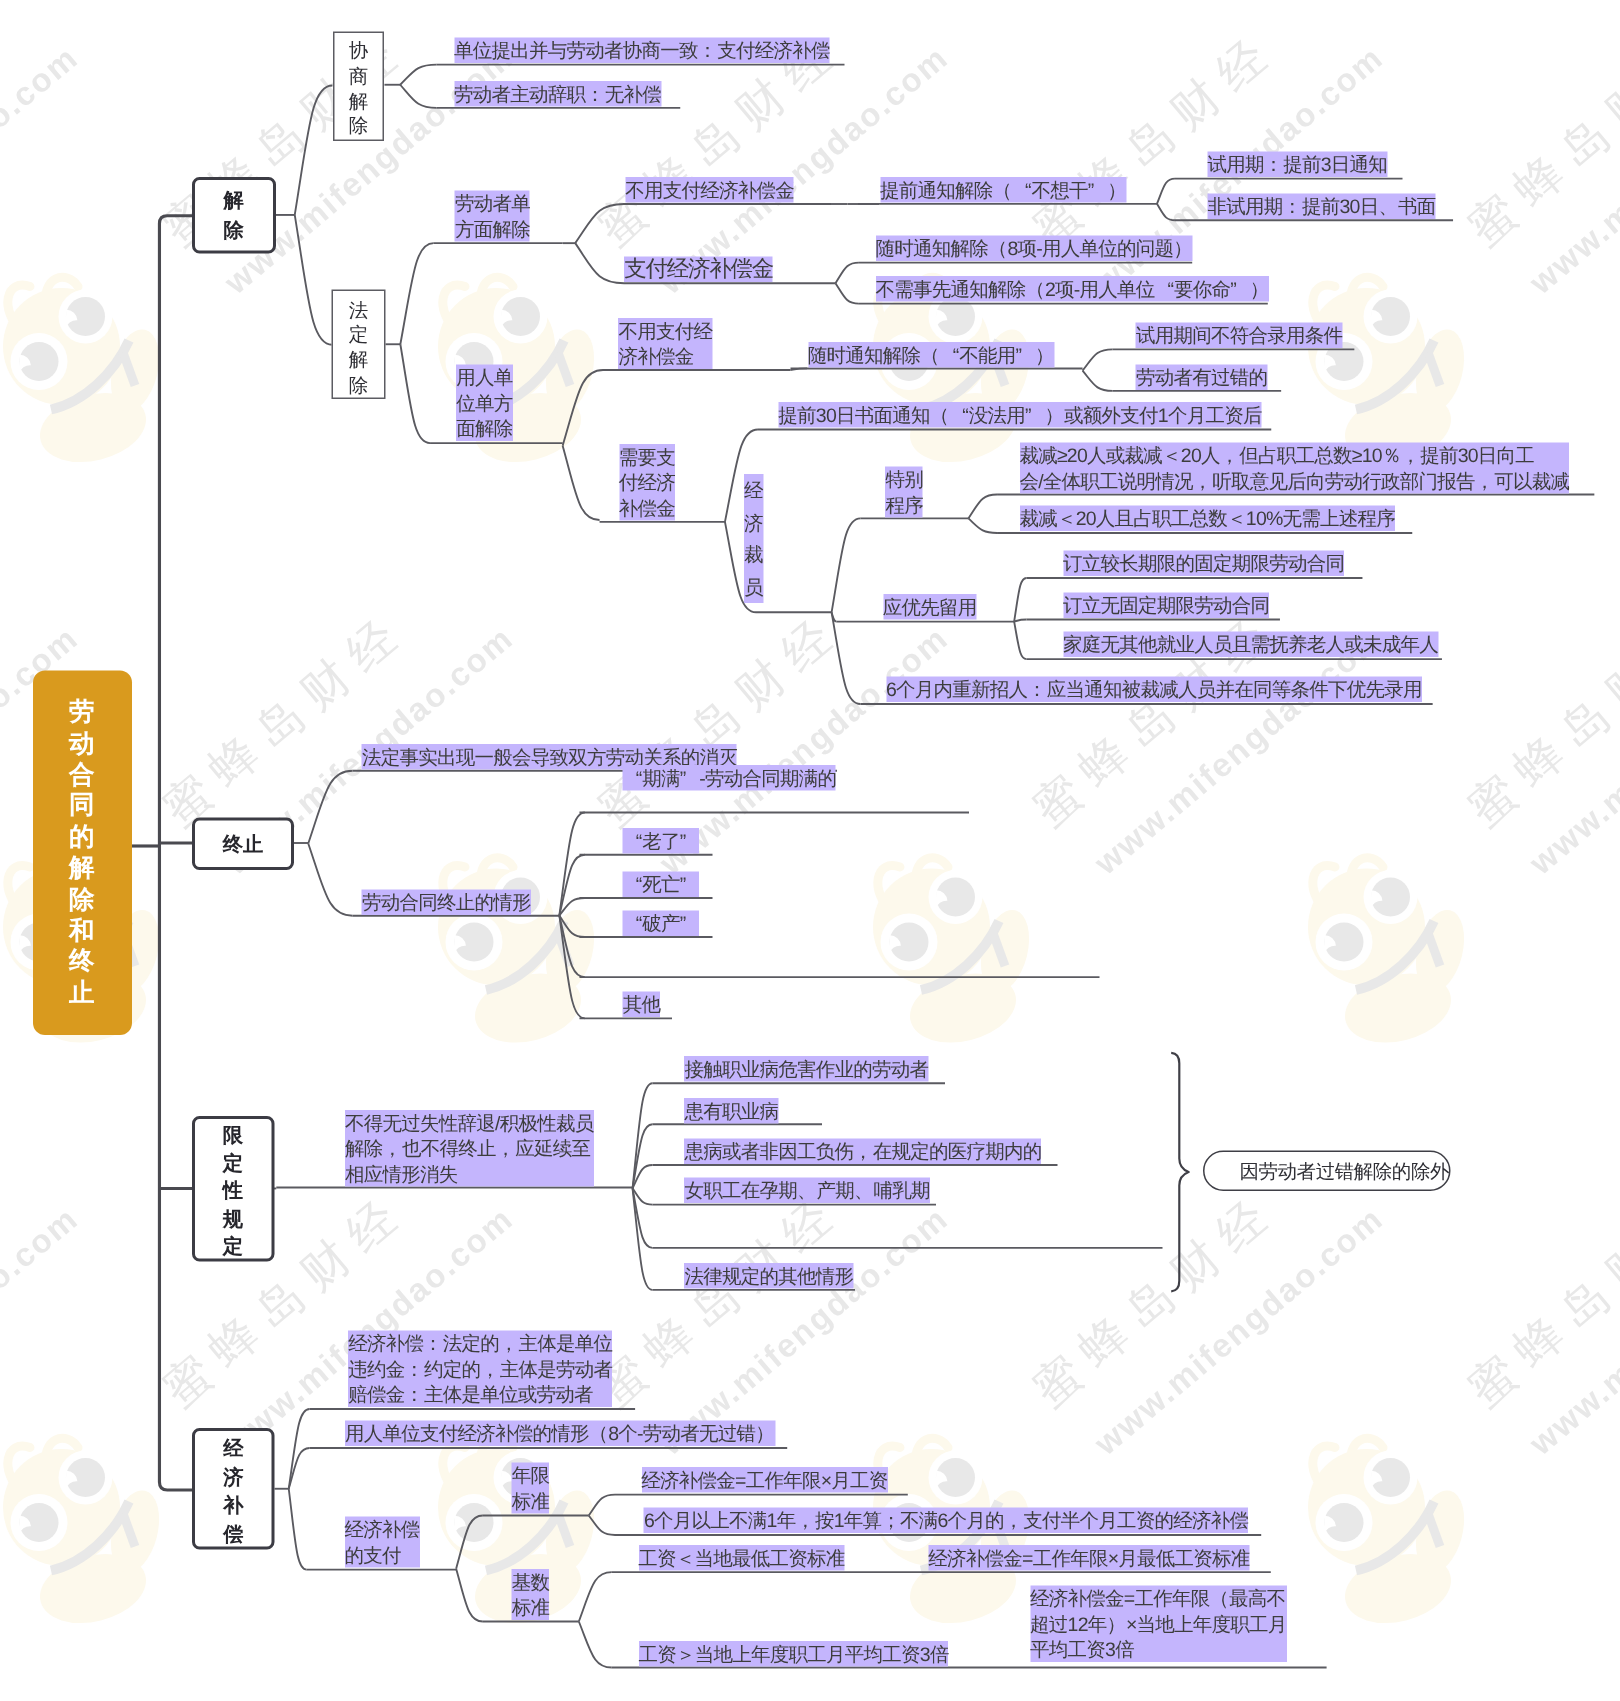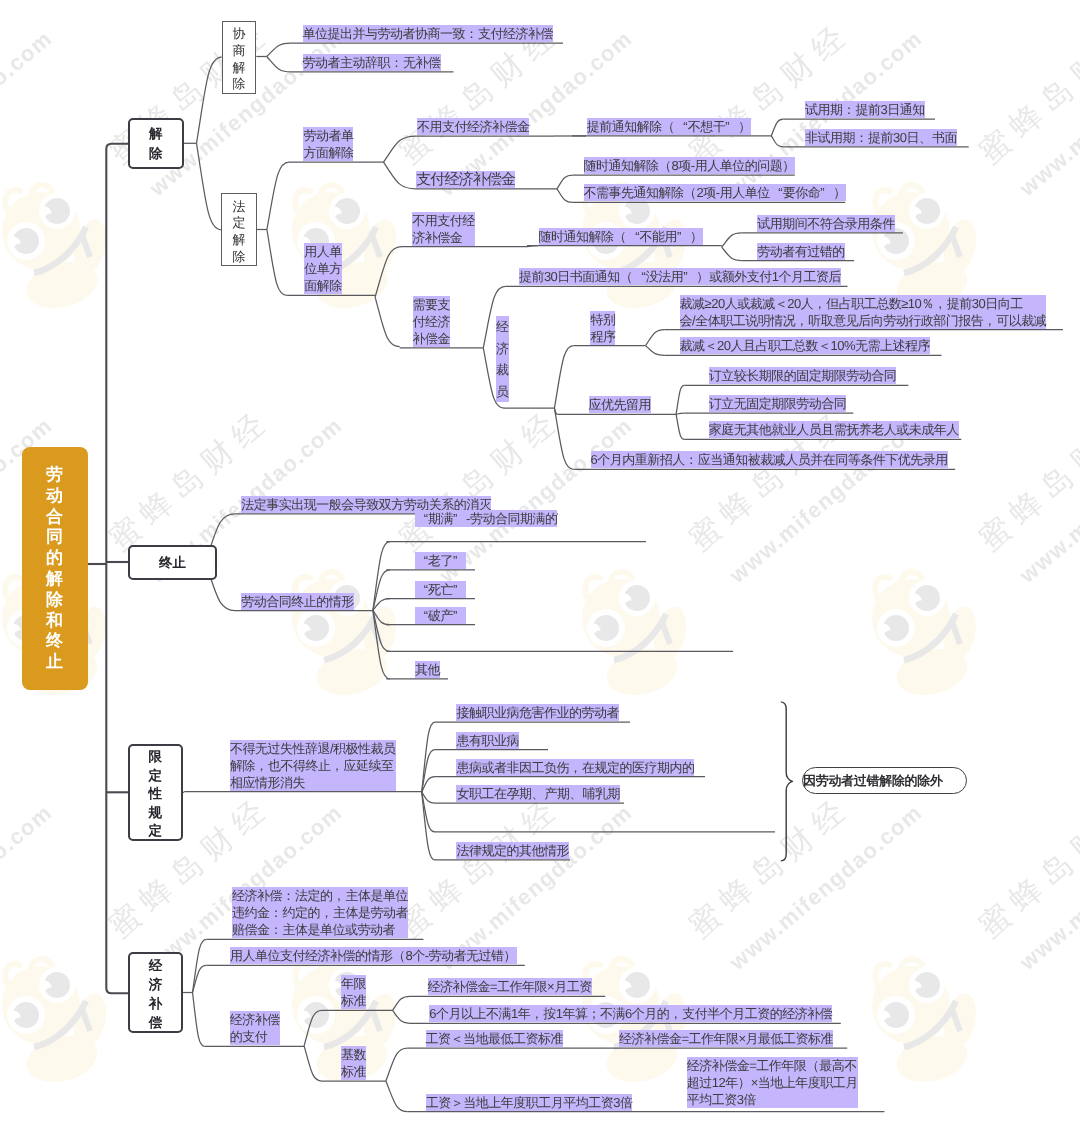--- a/index.html
+++ b/index.html
@@ -20,22 +20,22 @@
        font-weight:bold;font-size:17px;line-height:20.8px;text-align:center;
        letter-spacing:0;z-index:3;box-sizing:border-box;}
   .nbox{position:absolute;background:#fff;border:2px solid #3c3c44;
         border-radius:5px;font-weight:bold;font-size:13.5px;
         text-align:center;z-index:3;letter-spacing:0;color:#26262c;
         box-sizing:border-box;}
   .nbox2{position:absolute;background:#fff;border:1.1px solid #5c5c62;
         font-size:12.5px;text-align:center;z-index:3;letter-spacing:0;
         color:#2f2f35;box-sizing:border-box;}
   .pill{position:absolute;background:#fff;border:1.6px solid #3f3f46;
-        border-radius:999px;font-size:13.5px;text-align:left;z-index:3;
-        letter-spacing:-0.5px;color:#2f2f35;box-sizing:border-box;font-weight:bold;}
+        border-radius:999px;font-size:13.5px;text-align:right;z-index:3;
+        letter-spacing:-0.5px;color:#2f2f35;box-sizing:border-box;}
 </style>
 </head>
 <body>
 
 <div id="stage">
   <svg id="wm" viewBox="0 0 1080 1134" xmlns="http://www.w3.org/2000/svg">
       <g transform="translate(-170,164.60000000000002) rotate(-40)">
         <text x="0" y="0" fill="#e8e8e8" font-size="31" font-family="&quot;Liberation Sans&quot;,sans-serif" letter-spacing="9">蜜蜂岛财经</text>
         <text x="8" y="49" fill="#e8e8e8" font-size="22" font-family="&quot;Liberation Sans&quot;,sans-serif" letter-spacing="1.4" font-weight="bold">www.mifengdao.com</text>
       </g>
@@ -750,21 +750,21 @@
       <div class="lbl" style="left: 518.9px; top: 268.3px; line-height: 17px;">提前30日书面通知<span class="fw r">（</span><span class="fw r">“</span>没法用<span class="fw l">”</span><span class="fw l">）</span>或额外支付1个月工资后</div>
       <div class="lbl" style="left: 496px; top: 316px; line-height: 21.5px;">经<br>济<br>裁<br>员</div>
       <div class="lbl" style="left: 590.4px; top: 310.6px; line-height: 17px;">特别<br>程序</div>
       <div class="lbl" style="left: 679.6px; top: 294.7px; line-height: 17px;">裁减≥20人或裁减＜20人<span class="fw">，</span>但占职工总数≥10％<span class="fw">，</span>提前30日向工<br>会/全体职工说明情况<span class="fw">，</span>听取意见后向劳动行政部门报告<span class="fw">，</span>可以裁减</div>
       <div class="lbl" style="left: 679.6px; top: 337.3px; line-height: 17px;">裁减＜20人且占职工总数＜10%无需上述程序</div>
       <div class="lbl" style="left: 588.5px; top: 396.4px; line-height: 17px;">应优先留用</div>
       <div class="lbl" style="left: 708.7px; top: 367.3px; line-height: 17px;">订立较长期限的固定期限劳动合同</div>
       <div class="lbl" style="left: 708.7px; top: 395px; line-height: 17px;">订立无固定期限劳动合同</div>
       <div class="lbl" style="left: 708.7px; top: 421.4px; line-height: 17px;">家庭无其他就业人员且需抚养老人或未成年人</div>
       <div class="lbl" style="left: 590.6px; top: 451.3px; line-height: 17px;">6个月内重新招人<span class="fw">：</span>应当通知被裁减人员并在同等条件下优先录用</div>
-      <div class="nbox" style="left: 128px; top: 545px; width: 89px; height: 34.5px; font-size: 13.5px; line-height: 31px;">终止</div>
+      <div class="nbox" style="left: 128px; top: 545px; width: 68px; height: 34.5px; font-size: 13.5px; line-height: 31px;">终止</div>
       <div class="lbl" style="left: 241.3px; top: 495.8px; line-height: 17px;">法定事实出现一般会导致双方劳动关系的消灭</div>
       <div class="lbl" style="left: 241.3px; top: 592.5px; line-height: 17px;">劳动合同终止的情形</div>
       <div class="lbl" style="left: 415.1px; top: 510px; line-height: 17px;"><span class="fw r">“</span>期满<span class="fw l">”</span>-劳动合同期满的</div>
       <div class="lbl" style="left: 415.1px; top: 551.8px; line-height: 17px;"><span class="fw r">“</span>老了<span class="fw l">”</span></div>
       <div class="lbl" style="left: 415.1px; top: 580.7px; line-height: 17px;"><span class="fw r">“</span>死亡<span class="fw l">”</span></div>
       <div class="lbl" style="left: 415.1px; top: 606.7px; line-height: 17px;"><span class="fw r">“</span>破产<span class="fw l">”</span></div>
       <div class="lbl" style="left: 415.1px; top: 660.9px; line-height: 17px;">其他</div>
       <div class="nbox" style="left: 128px; top: 744px; width: 54.5px; height: 96.5px; font-size: 13.5px; line-height: 18.5px; padding-top: 2px;">限<br>定<br>性<br>规<br>定</div>
       <div class="lbl" style="left: 230px; top: 739.7px; line-height: 17px;">不得无过失性辞退/积极性裁员<br>解除<span class="fw">，</span>也不得终止<span class="fw">，</span>应延续至<br>相应情形消失</div>
       <div class="lbl" style="left: 456.4px; top: 704.2px; line-height: 17px;">接触职业病危害作业的劳动者</div>

